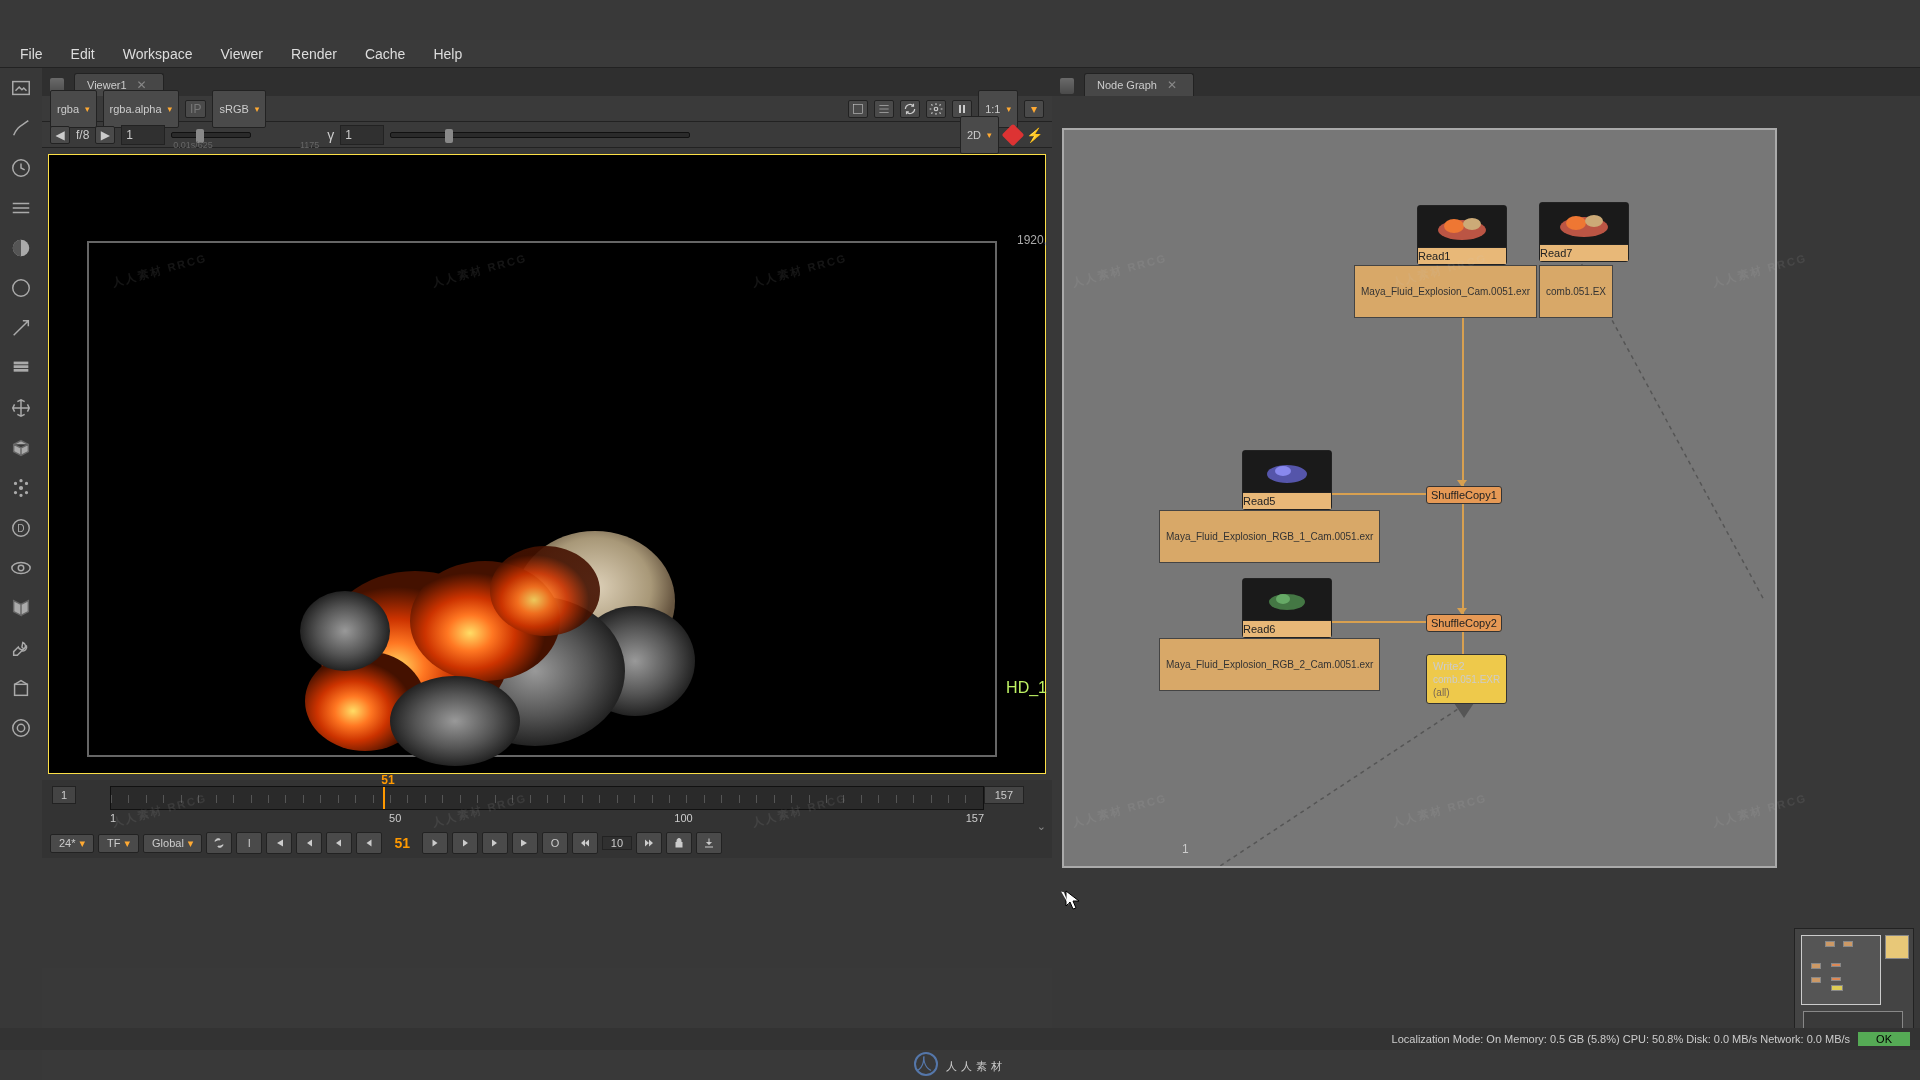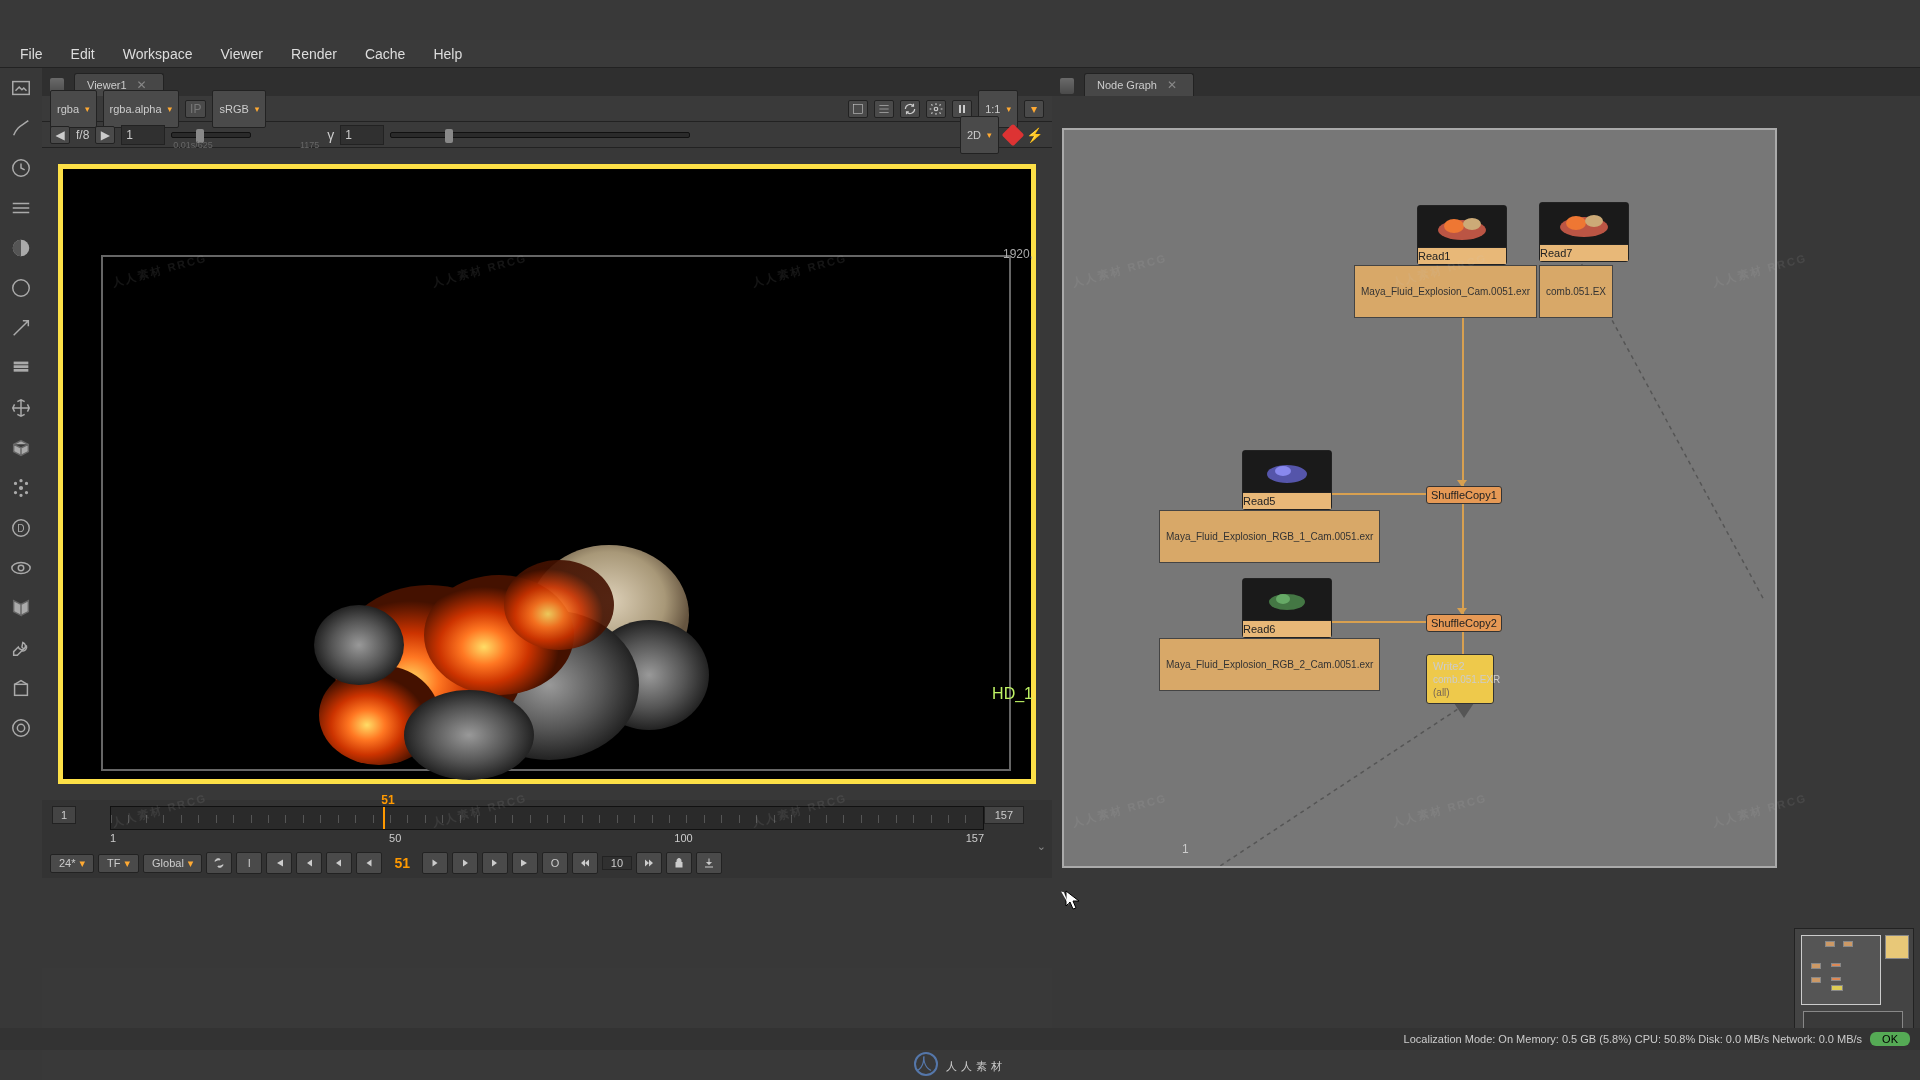--- a/index.html
+++ b/index.html
@@ -31,21 +31,21 @@
 .vt-btn{width:20px;height:18px;background:#4a4a4a;border:1px solid #222;border-radius:2px;display:flex;align-items:center;justify-content:center;font-size:12px;cursor:pointer}
 .vt-spacer{flex:1}
 
 .viewer-toolbar2{height:26px;background:#3a3a3a;border-bottom:1px solid #222;display:flex;align-items:center;padding:0 8px;gap:6px}
 .vt-num{background:#303030;border:1px solid #222;width:44px;padding:2px 4px;text-align:left;font-size:12px}
 .mini-slider{width:80px;height:6px;background:#2a2a2a;border:1px solid #111;position:relative;border-radius:2px}
 .mini-slider .knob{position:absolute;top:-4px;left:30%;width:8px;height:14px;background:#888;border-radius:2px}
 .wipe{width:16px;height:16px;background:#d33;border-radius:2px;transform:rotate(45deg)}
 .lightning{color:#f93;font-size:14px}
 
-.viewport{position:relative;margin:16px;height:620px;background:#000;border:5px solid #fde047}
+.viewport{position:relative;margin:6px;height:620px;background:#000;border:1px solid #fde047}
 .frame-rect{position:absolute;left:38px;top:86px;width:910px;height:516px;border:2px solid #666}
 .res-lbl{position:absolute;top:78px;right:-2px;font-size:12px;color:#aaa}
 .hd-lbl{position:absolute;bottom:76px;right:-2px;font-size:16px;color:#bef264}
 .explosion{position:absolute;left:236px;top:356px;width:430px;height:280px}
 
 .status-line{padding:4px 10px;font-size:13px;background:#333;display:flex;align-items:center;gap:8px}
 .status-line .dd{margin-left:auto;color:#888}
 
 
 .timeline{background:#333;padding:6px 8px 2px}
@@ -79,21 +79,21 @@
 .wire-h{height:2px}
 .hz-wire-notch{position:absolute;width:0;height:0;border-left:5px solid transparent;border-right:5px solid transparent;border-top:7px solid #d8a050}
 .dash-triangle{position:absolute;width:0;height:0;border-left:12px solid transparent;border-right:12px solid transparent;border-top:18px solid #555}
 
 
 .minimap{position:absolute;right:6px;top:860px;width:120px;height:120px;background:#444;border:1px solid #222}
 .minimap .mm-box{position:absolute;border:1px solid #888;background:#555}
 
 
 .bottom-status{position:absolute;left:0;right:0;bottom:30px;height:22px;background:#333;display:flex;align-items:center;justify-content:flex-end;padding:0 10px;gap:2px;font-size:13px}
-.ok-badge{background:#5a5;color:#000;padding:1px 12px;border-radius:6px;margin-left:6px;font-size:11px}
+.ok-badge{background:#5a5;color:#000;padding:1px 18px;border-radius:0;margin-left:6px;font-size:11px}
 
 .footer-logo{position:absolute;bottom:4px;left:0;right:0;text-align:center;font-size:22px;color:#888;letter-spacing:4px}
 .footer-logo .icon{display:inline-block;width:24px;height:24px;border-radius:50%;border:2px solid #57a;color:#57a;vertical-align:middle;line-height:20px;font-size:16px;margin-right:8px}
 
 .cursor{position:absolute;left:1065px;top:890px;width:0;height:0;pointer-events:none;z-index:1000}
 .cursor::before{content:"";position:absolute;width:0;height:0;border-left:2px solid #fff;border-top:2px solid transparent;border-bottom:14px solid transparent;transform:rotate(-30deg)}
 .cursor svg{width:16px;height:20px}
 </style>
 </head>
 <body>
@@ -557,21 +557,21 @@
               <ellipse cx="26" cy="14" rx="7" ry="5" fill="#6a6"></ellipse>
             </svg>
           </div>
       <div class="lbl">Read6</div>
     </div>
     <div class="node-path" style="left:95px;top:508px">Maya_Fluid_Explosion_RGB_2_Cam.0051.exr</div>
 
     <div class="node node-shuffle" style="left:362px;top:356px">ShuffleCopy1</div>
     <div class="node node-shuffle" style="left:362px;top:484px">ShuffleCopy2</div>
 
-    <div class="node node-write" style="left:362px;top:524px;width:68px">
+    <div class="node node-write" style="left:362px;top:524px;width:81px">
       <div>Write2</div>
       <div style="font-size:10px">comb.051.EXR</div>
       <div style="font-size:10px;color:#765">(all)</div>
     </div>
 
     <span style="position:absolute;left:118px;bottom:10px;font-size:12px;color:#ccc">1</span>
   </div>
 
   <div class="minimap">
     <div class="mm-box" style="left:6px;top:6px;width:80px;height:70px;border-color:#ccc"></div>

